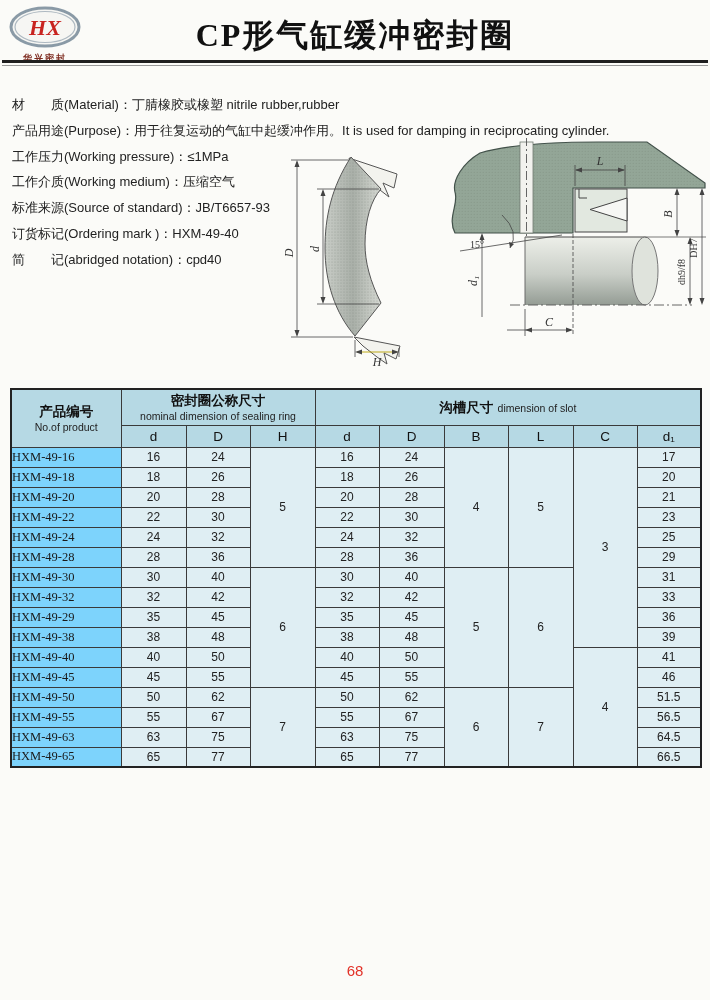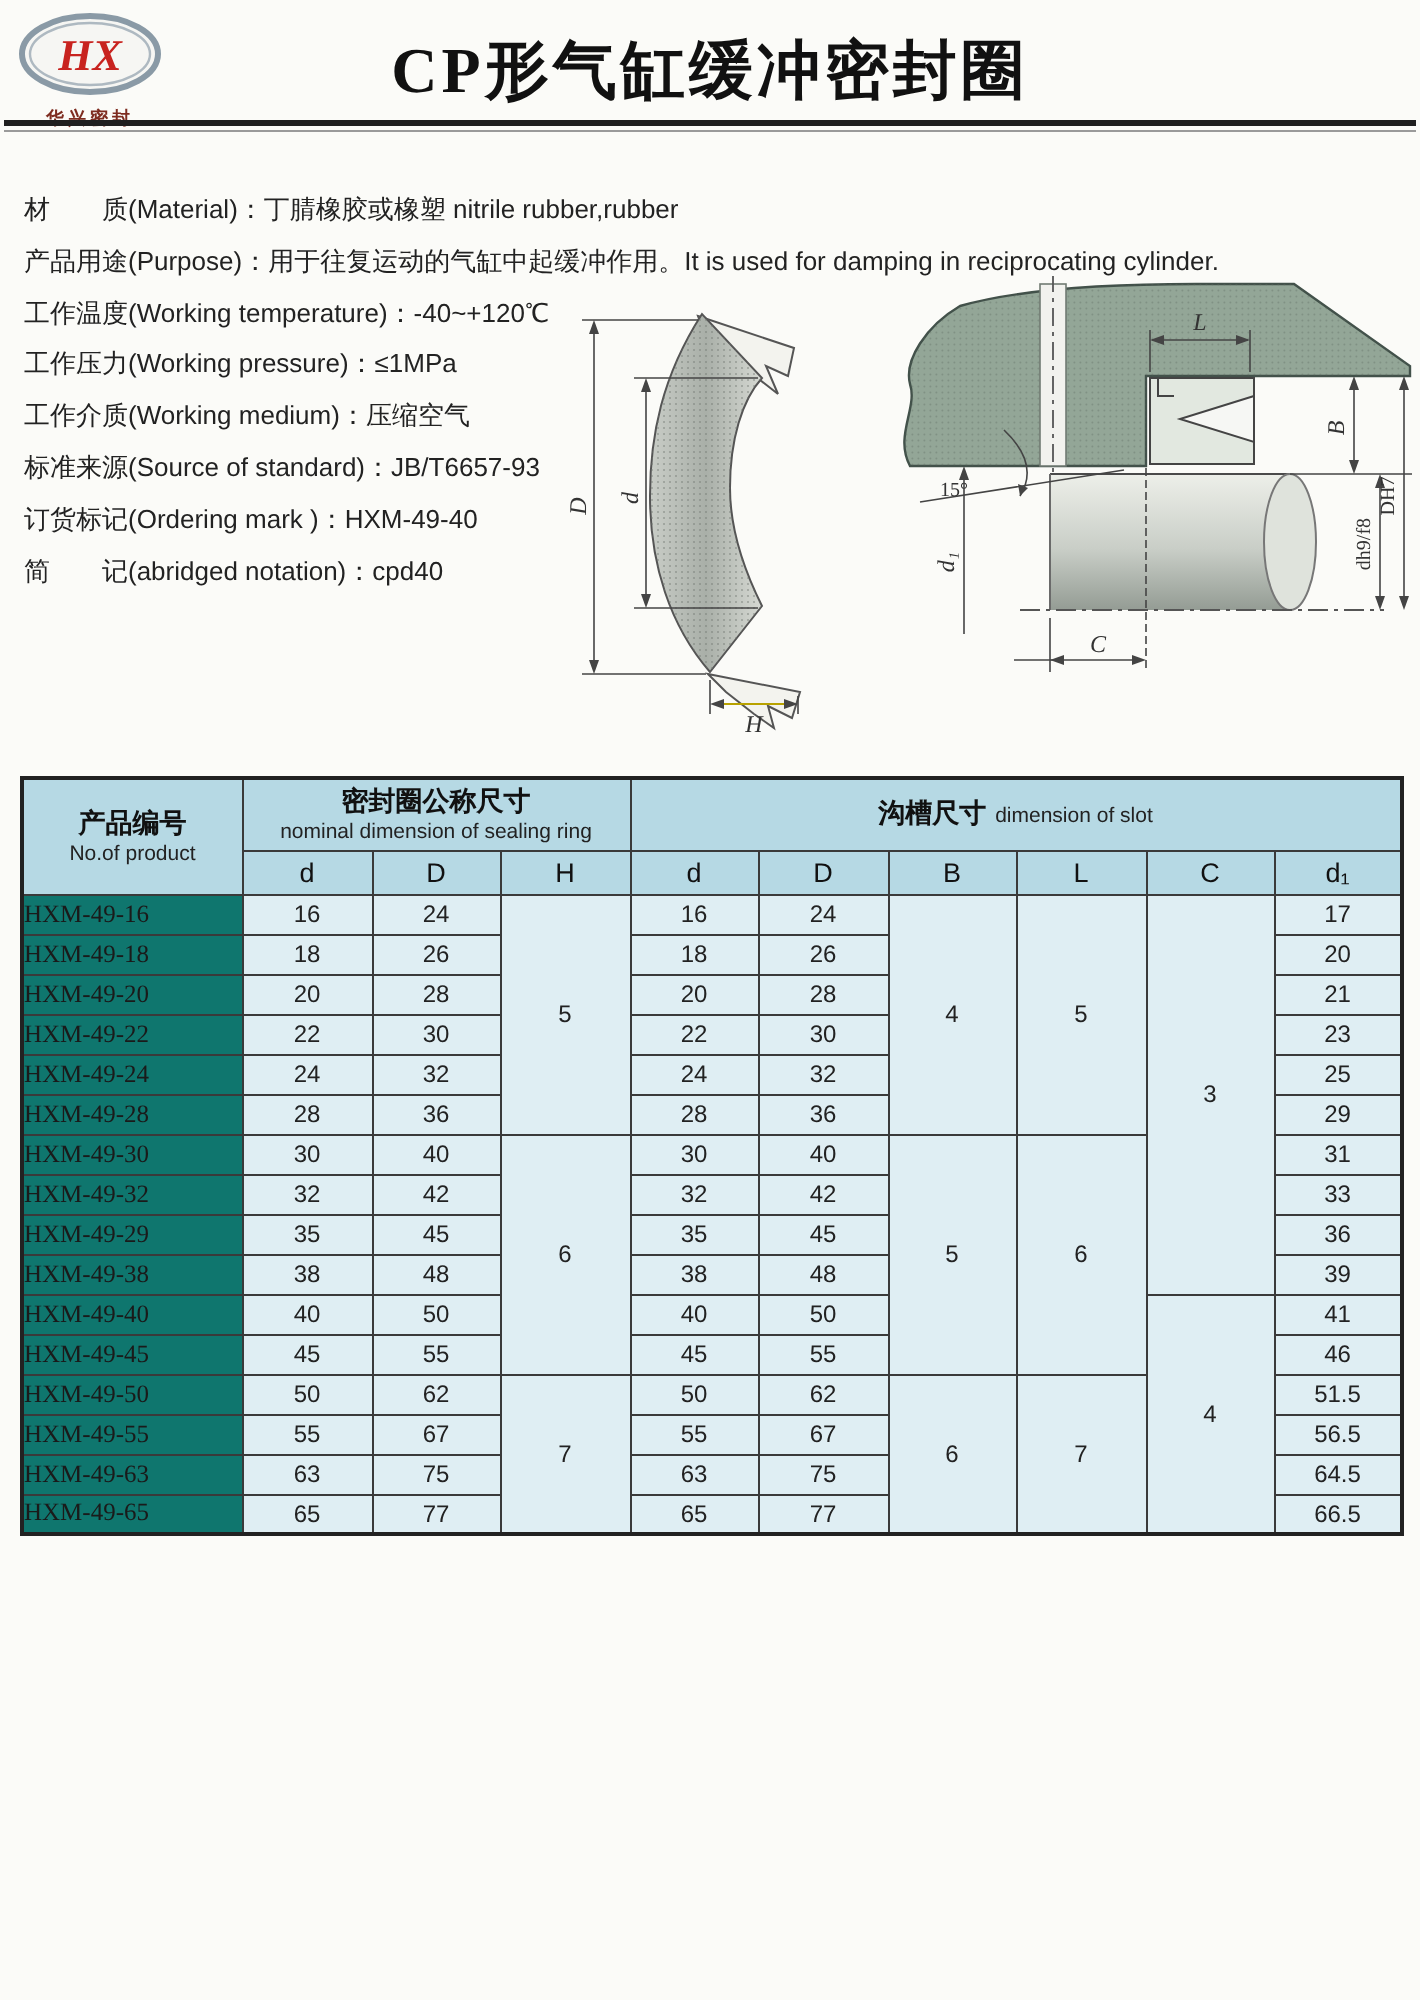--- a/index.html
+++ b/index.html
@@ -22,21 +22,21 @@
   svg text.ang{font-family:"Liberation Serif",serif;font-size:10px;fill:#333;}
   
   table.spec{position:absolute;left:10px;top:388px;width:690px;border-collapse:collapse;
              table-layout:fixed;border:2px solid #222;}
   table.spec th,table.spec td{border:1px solid #3a3a3a;padding:0;vertical-align:middle;}
   table.spec th{background:#b6d9e4;font-weight:normal;}
   .hzh{font-size:13.5px;font-weight:bold;color:#111;}
   .hen{font-size:10.5px;color:#222;}
   .hletter{font-size:13.5px;color:#111;background:#b6d9e4;text-align:center;}
   tr.hdr1{height:36px;} tr.hdr2{height:22px;} tr.data{height:20px;}
-  td.prod{background:#0f766e;font-family:"Liberation Serif",serif;font-size:12.5px;
+  td.prod{background:#7dd3fc;font-family:"Liberation Serif",serif;font-size:12.5px;
           text-align:left;padding-left:9px;color:#1a1a1a;}
   th.prodh{background:#b6d9e4;}
   td.num{background:#dfeef3;font-size:12px;text-align:center;color:#222;}
   td.mrg{background:#dfeef3;font-size:12px;text-align:center;color:#222;}
   
   .pageno{position:absolute;left:0;right:0;top:962px;text-align:center;
           font-size:15px;color:#e23128;}
 </style>
 </head>
 <body>
@@ -51,21 +51,20 @@
     </svg>
     <div class="logo-sub">华兴密封</div>
   </div>
 
   <h1 class="title">CP形气缸缓冲密封圈</h1>
   <div class="rule"></div>
 
   <div class="specs">
     <div class="spec-line">材　　质(Material)：丁腈橡胶或橡塑 nitrile rubber,rubber</div>
     <div class="spec-line">产品用途(Purpose)：用于往复运动的气缸中起缓冲作用。It is used for damping in reciprocating cylinder.</div>
-    <div class="spec-line">工作温度(Working temperature)：-40~+120℃</div>
     <div class="spec-line">工作压力(Working pressure)：≤1MPa</div>
     <div class="spec-line">工作介质(Working medium)：压缩空气</div>
     <div class="spec-line">标准来源(Source of standard)：JB/T6657-93</div>
     <div class="spec-line">订货标记(Ordering mark )：HXM-49-40</div>
     <div class="spec-line">简　　记(abridged notation)：cpd40</div>
   </div>
 
   <div class="drawL">
     <svg width="178" height="222" viewBox="0 0 178 222">
       <defs>
@@ -355,13 +354,14 @@
       <td class="prod">HXM-49-65</td>
       <td class="num">65</td>
       <td class="num">77</td>
       <td class="num">65</td>
       <td class="num">77</td>
       <td class="num">66.5</td>
     </tr>
   </tbody>
     </table>
 
+  <div class="pageno">68</div>
 </div>
 
 </body></html>

